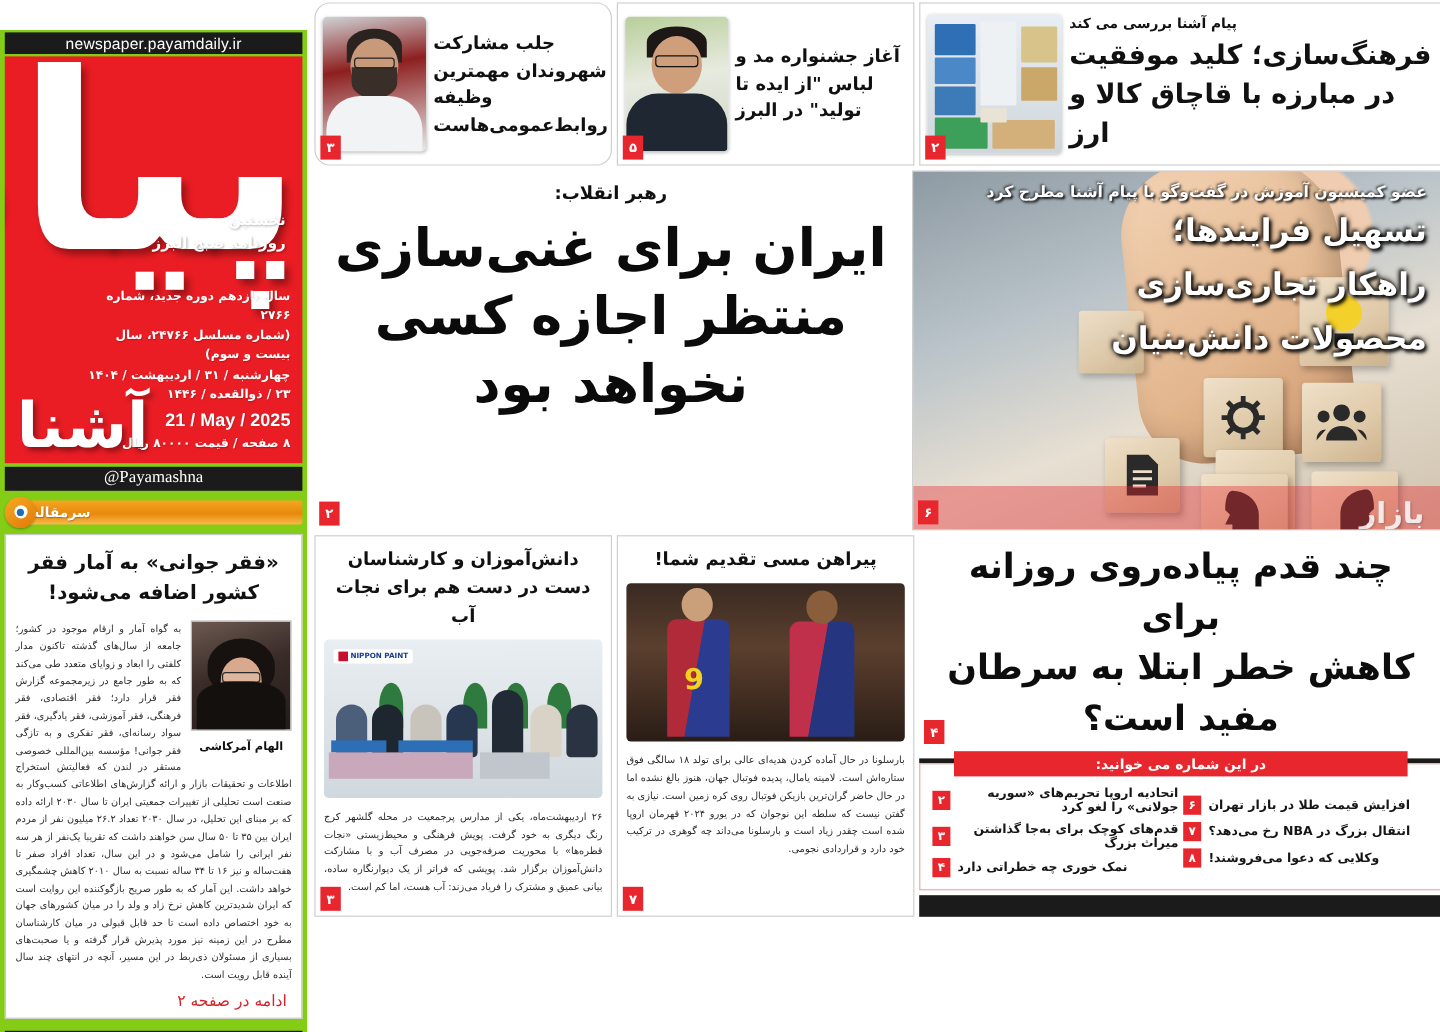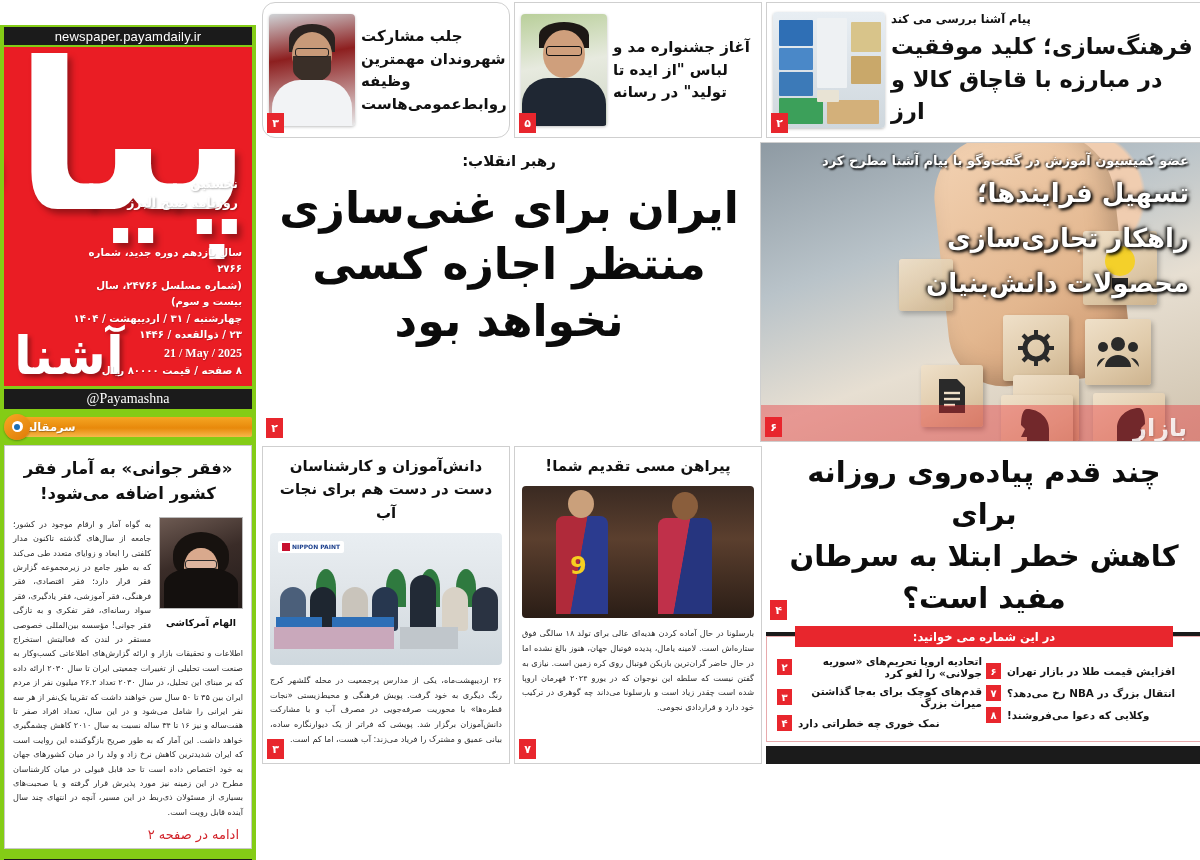--- a/index.html
+++ b/index.html
@@ -82,21 +82,21 @@
     position: absolute;
     right: 10px; bottom: 6px;
     text-align: right;
     color: #fff;
     font-size: 10.2px;
     line-height: 1.62;
     font-weight: bold;
     text-shadow: .5px .5px 1px rgba(0,0,0,.25);
     max-width: 175px;
   }
-  .issue-info .latin { direction: ltr; font-family: Liberation Serif, serif; font-size: 12px; }
+  .issue-info .latin { direction: ltr; font-family: Liberation Sans, sans-serif; font-size: 15px; }
   .handle-bar {
     margin: 3px 4px 0 4px;
     height: 24px;
     background: #1b1b1b;
     color: #fff;
     display: flex; align-items: center; justify-content: center;
     font-family: "Liberation Serif", serif;
     font-size: 14px;
     direction: ltr;
   }
@@ -582,21 +582,21 @@
         <div class="pagebadge">۲</div>
       </div>
 
       <div class="teaser t2">
         <div class="teaser-photo ph-man2">
           <div class="hair"></div>
             <div class="head"></div>
             <div class="glass"></div>
             <div class="body"></div>
         </div>
-        <div class="teaser-text">آغاز جشنواره مد و لباس "از ایده تا تولید" در رسانه</div>
+        <div class="teaser-text">آغاز جشنواره مد و لباس "از ایده تا تولید" در البرز</div>
         <div class="pagebadge">۵</div>
       </div>
 
       <div class="teaser t1">
         <div class="teaser-photo ph-man1">
           <div class="hair"></div>
             <div class="head"></div>
             <div class="beard"></div>
             <div class="glass"></div>
             <div class="body"></div>

